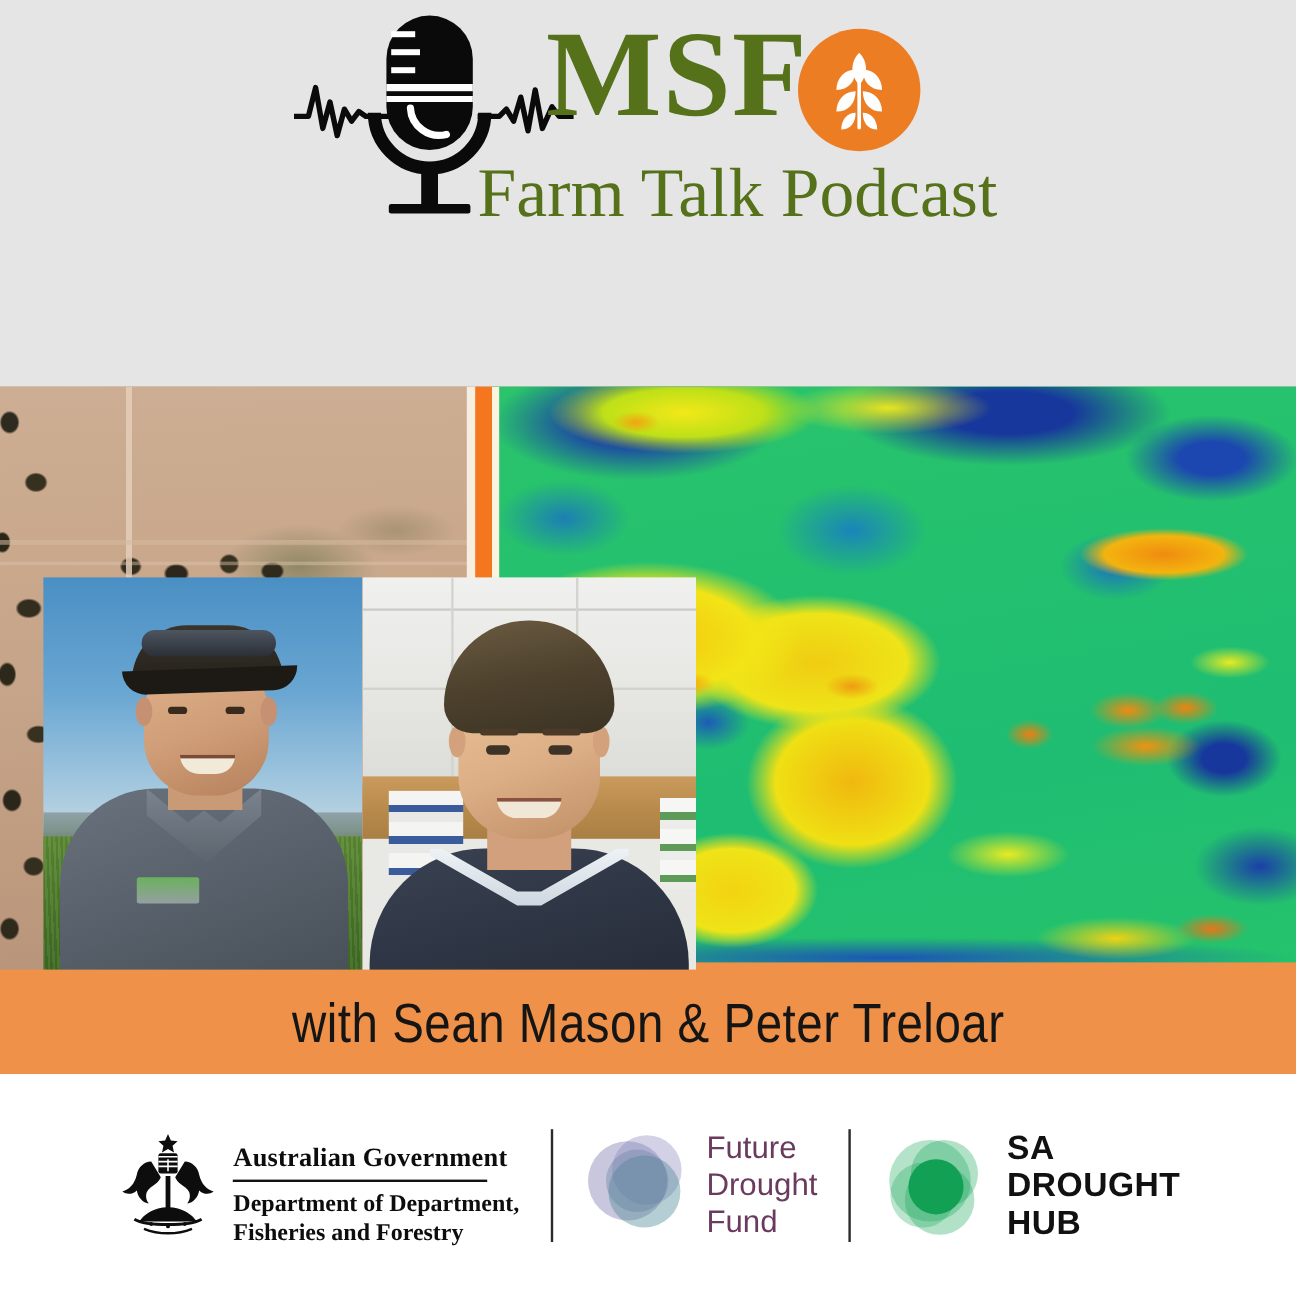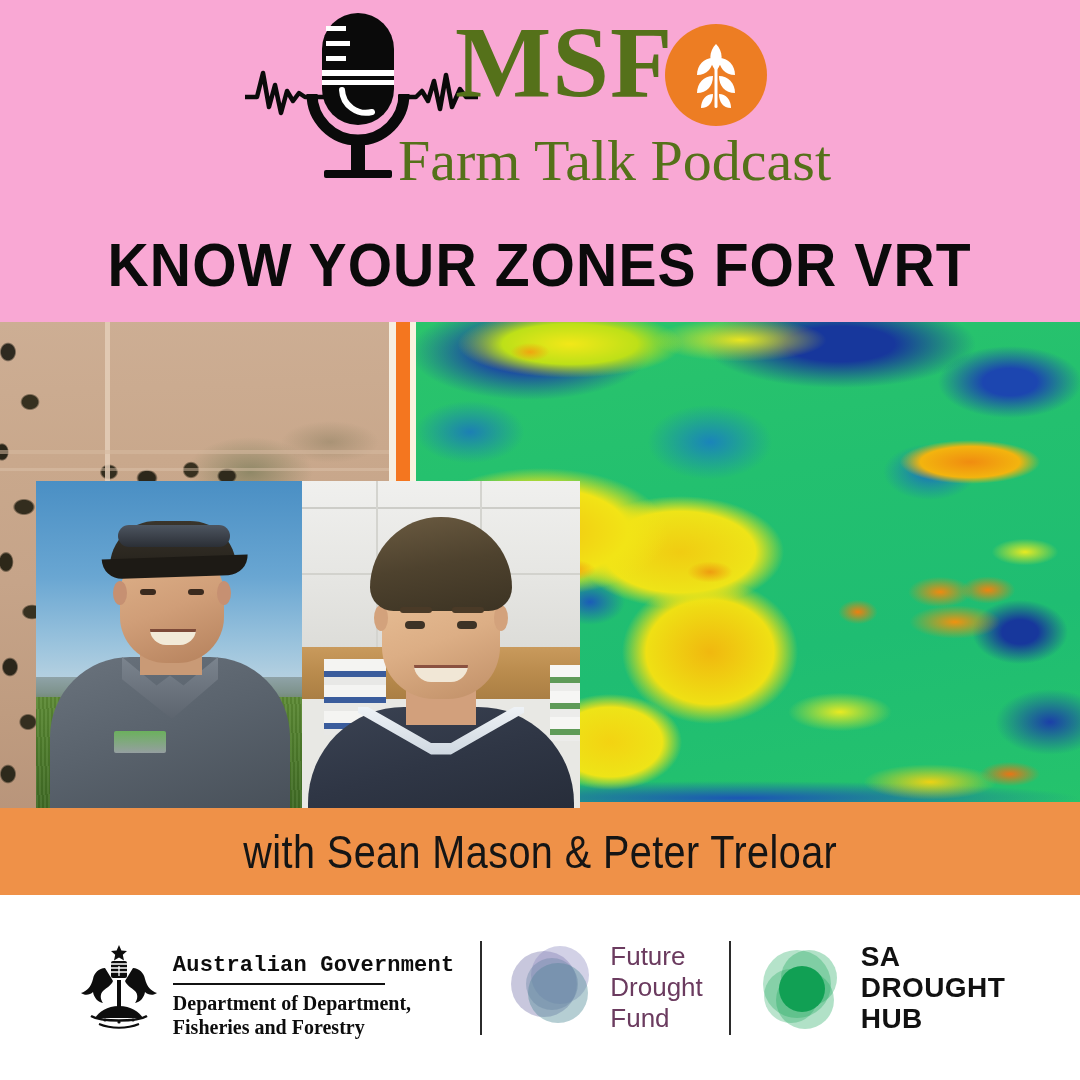--- a/index.html
+++ b/index.html
@@ -1,17 +1,17 @@
 <!DOCTYPE html>
 <html><head>
 <meta charset="utf-8">
 <style>
   html,body{margin:0;padding:0;background:#fff;}
   body{width:1080px;height:1080px;overflow:hidden;font-family:"Liberation Sans",sans-serif;}
-  .page{position:relative;width:1080px;height:1080px;background:#f9a8d4;}
+  .page{position:relative;width:1080px;height:1080px;background:#e5e5e5;}
 
   
   .logo-block{position:absolute;left:0;top:0;width:1080px;height:205px;}
   .logo-inner{position:absolute;left:250px;top:8px;width:600px;height:190px;}
 
   .mic-wrap{position:absolute;left:0px;top:0px;width:215px;height:190px;}
   .wave-left,.wave-right{position:absolute;top:55px;width:80px;height:62px;}
   .wave-left{left:-5px;}
   .wave-right{left:148px;}
 
@@ -148,21 +148,21 @@
 
   
   .footer{position:absolute;left:0;top:895px;width:1080px;height:185px;background:#fff;
     display:flex;align-items:center;justify-content:center;}
   .footer-row{display:flex;align-items:center;}
   .sep{width:2px;height:94px;background:#2b2b2b;margin:0 26px;}
 
   .ausgov{display:flex;align-items:center;}
   .crest{width:88px;height:92px;}
   .ausgov-text{margin-left:10px;}
-  .ausgov-line1{font-family:Liberation Mono, monospace;font-weight:700;font-size:22px;color:#0d0d0d;
+  .ausgov-line1{font-family:Liberation Serif, serif;font-weight:700;font-size:22px;color:#0d0d0d;
     letter-spacing:.2px;white-space:nowrap;margin-top:16px;}
   .ausgov-rule{height:2px;background:#111;margin:5px 0 6px 0;width:212px;}
   .ausgov-line2,.ausgov-line3{font-family:"Liberation Serif",serif;font-weight:700;font-size:20px;
     color:#0d0d0d;white-space:nowrap;line-height:24px;}
 
   .fdf{display:flex;align-items:flex-start;}
   .fdf-mark{width:86px;height:86px;position:relative;}
   .fdf-text{margin-left:16px;font-family:"Liberation Sans",sans-serif;font-size:26px;
     line-height:31px;color:#6b3b5f;white-space:nowrap;}
 
@@ -214,23 +214,20 @@
             <path d="M48 70 C41 70 36 76 36 84 C44 84 48 78 48 70 Z"></path>
             <path d="M54 70 C61 70 66 76 66 84 C58 84 54 78 54 70 Z"></path>
           </g>
         </svg>
       </div>
 
       <div class="farmtalk">Farm Talk Podcast</div>
     </div>
   </div>
 
-  <div class="title">
-    <span>KNOW YOUR ZONES FOR VRT</span>
-  </div>
 
   <div class="band">
 
     <div class="aerial">
       <div class="scrub"></div>
       <div class="scrub2"></div>
       <div class="track-v"></div>
       <div class="track-h"></div>
       <div class="track-h2"></div>
     </div>

